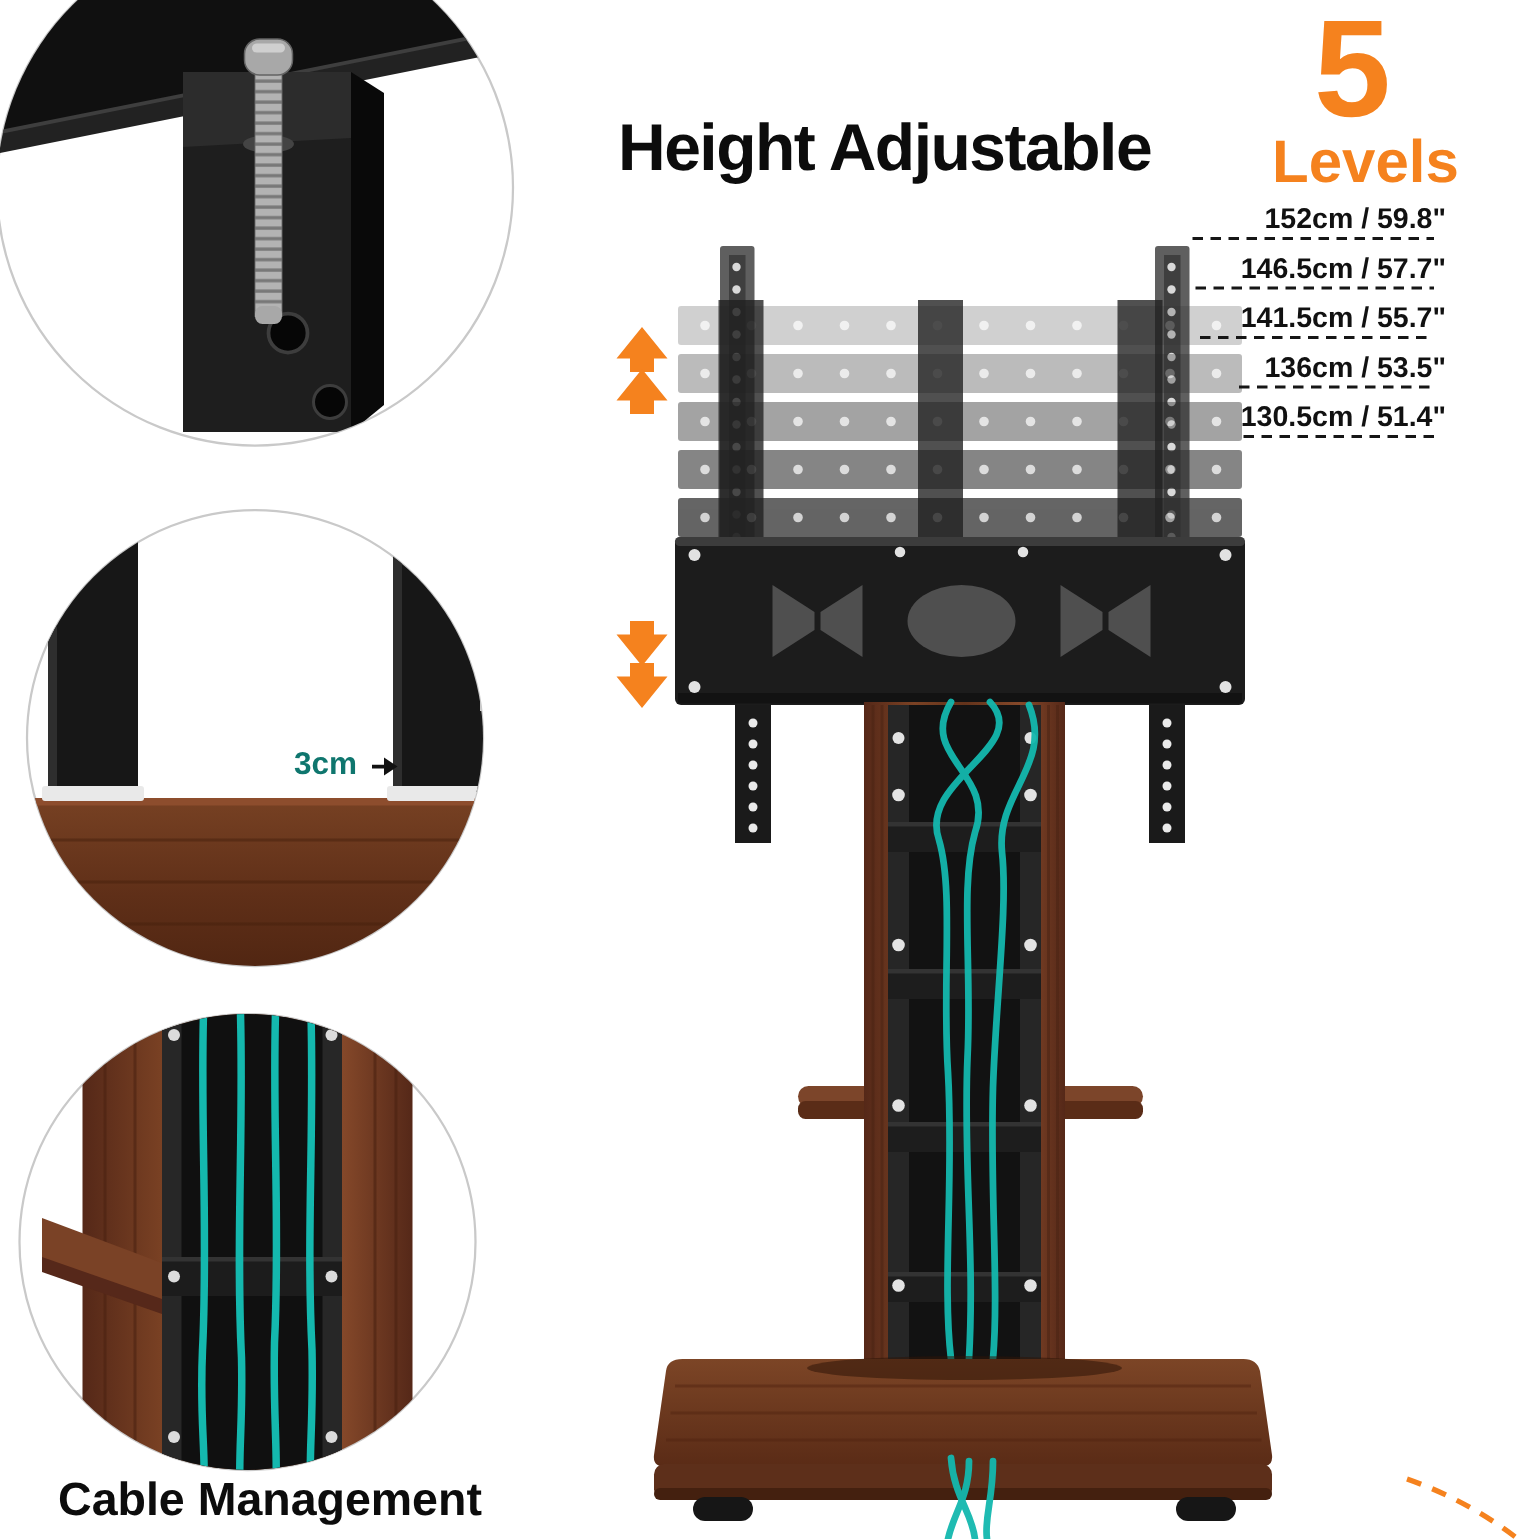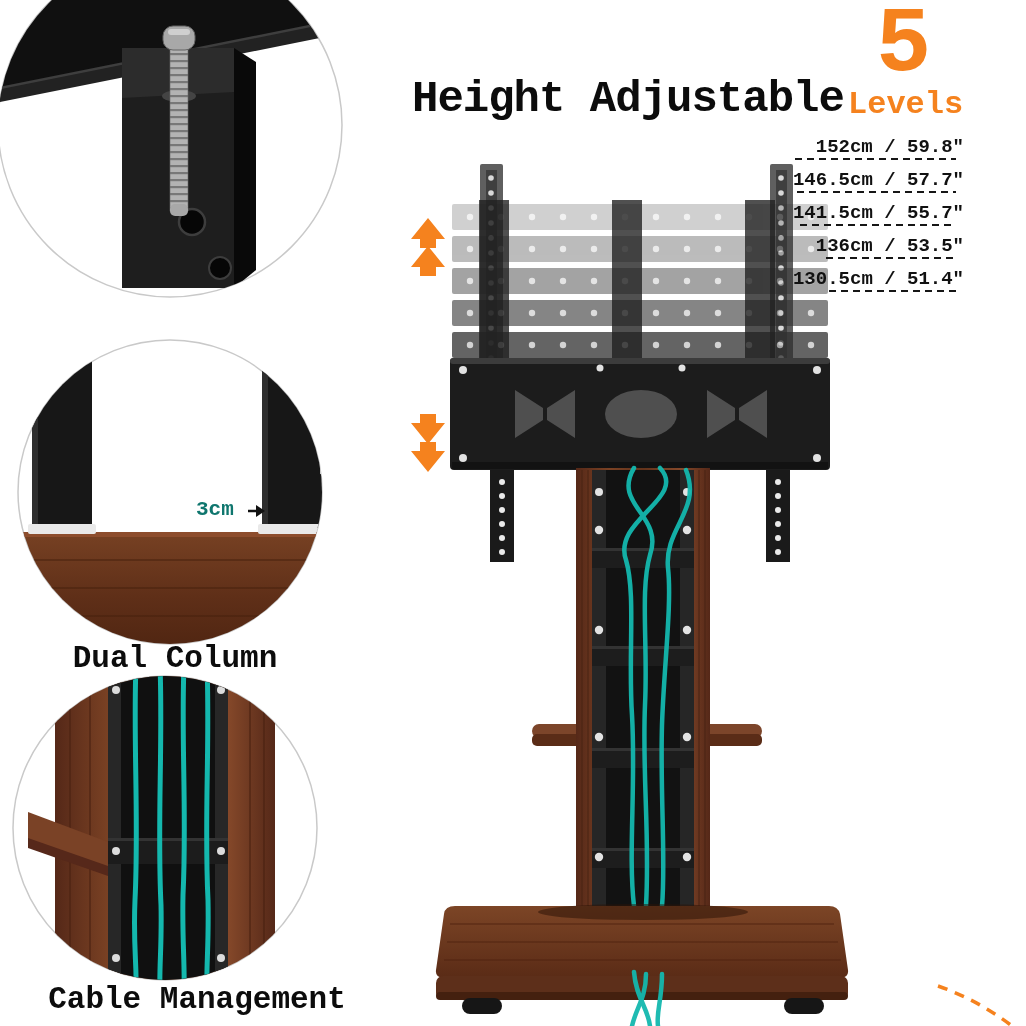--- a/index.html
+++ b/index.html
@@ -1,30 +1,30 @@
 <!DOCTYPE html>
 <html><head>
 <meta charset="utf-8">
 <style>
   html,body{margin:0;padding:0;background:#fff;}
   .canvas{
     position:relative;width:1026px;height:1026px;background:#ffffff;
-    overflow:hidden;font-family:Liberation Mono, monospace;color:#0d0d0d;
+    overflow:hidden;font-family:Liberation Sans, sans-serif;color:#0d0d0d;
   }
   .art{position:absolute;left:0;top:0;width:1026px;height:1026px;}
   .txt{position:absolute;white-space:nowrap;}
   .title{left:412px;top:74px;font-size:44px;font-weight:900;letter-spacing:-1px;color:#0c0c0c;}
   .badge-num{left:876px;top:0px;font-size:92px;line-height:1;font-weight:900;color:#F5821E;}
-  .badge-word{left:848px;top:86px;width:110px;text-align:left;font-size:32px;font-weight:900;color:#F5821E;}
+  .badge-word{left:848px;top:86px;width:110px;text-align:left;font-size:40px;font-weight:900;color:#F5821E;}
   .lvl{right:62px;font-size:19px;font-weight:700;color:#111;text-align:right;}
   .lvl1{top:136px;} .lvl2{top:169px;} .lvl3{top:202px;} .lvl4{top:235px;} .lvl5{top:268px;}
   .feat{position:absolute;text-align:center;font-weight:900;color:#0c0c0c;}
   .feat-safety{left:0;width:356px;top:299px;font-size:31px;}
   .feat-dual{left:0;width:350px;top:641px;font-size:31px;}
-  .feat-cable{left:0;width:360px;top:982px;font-size:31px;margin-left:17px;}
+  .feat-cable{left:0;width:360px;top:982px;font-size:31px;}
   .anno{left:196px;top:498px;font-size:21px;font-weight:700;color:#0f766e;}
 </style>
 </head>
 <body>
 
 <div class="canvas">
 
   <svg class="art" viewBox="0 0 1026 1026" aria-hidden="true">
     <defs>
       <clipPath id="c1clip">
@@ -329,17 +329,16 @@
   <div class="txt title">Height Adjustable</div>
   <div class="txt badge-num">5</div>
   <div class="txt badge-word">Levels</div>
 
   <div class="txt lvl lvl1">152cm / 59.8"</div>
   <div class="txt lvl lvl2">146.5cm / 57.7"</div>
   <div class="txt lvl lvl3">141.5cm / 55.7"</div>
   <div class="txt lvl lvl4">136cm / 53.5"</div>
   <div class="txt lvl lvl5">130.5cm / 51.4"</div>
 
-  <div class="feat feat-dual">Dual Column</div>
   <div class="feat feat-cable">Cable Management</div>
 
   <div class="txt anno">3cm</div>
 </div>
 
 </body></html>

